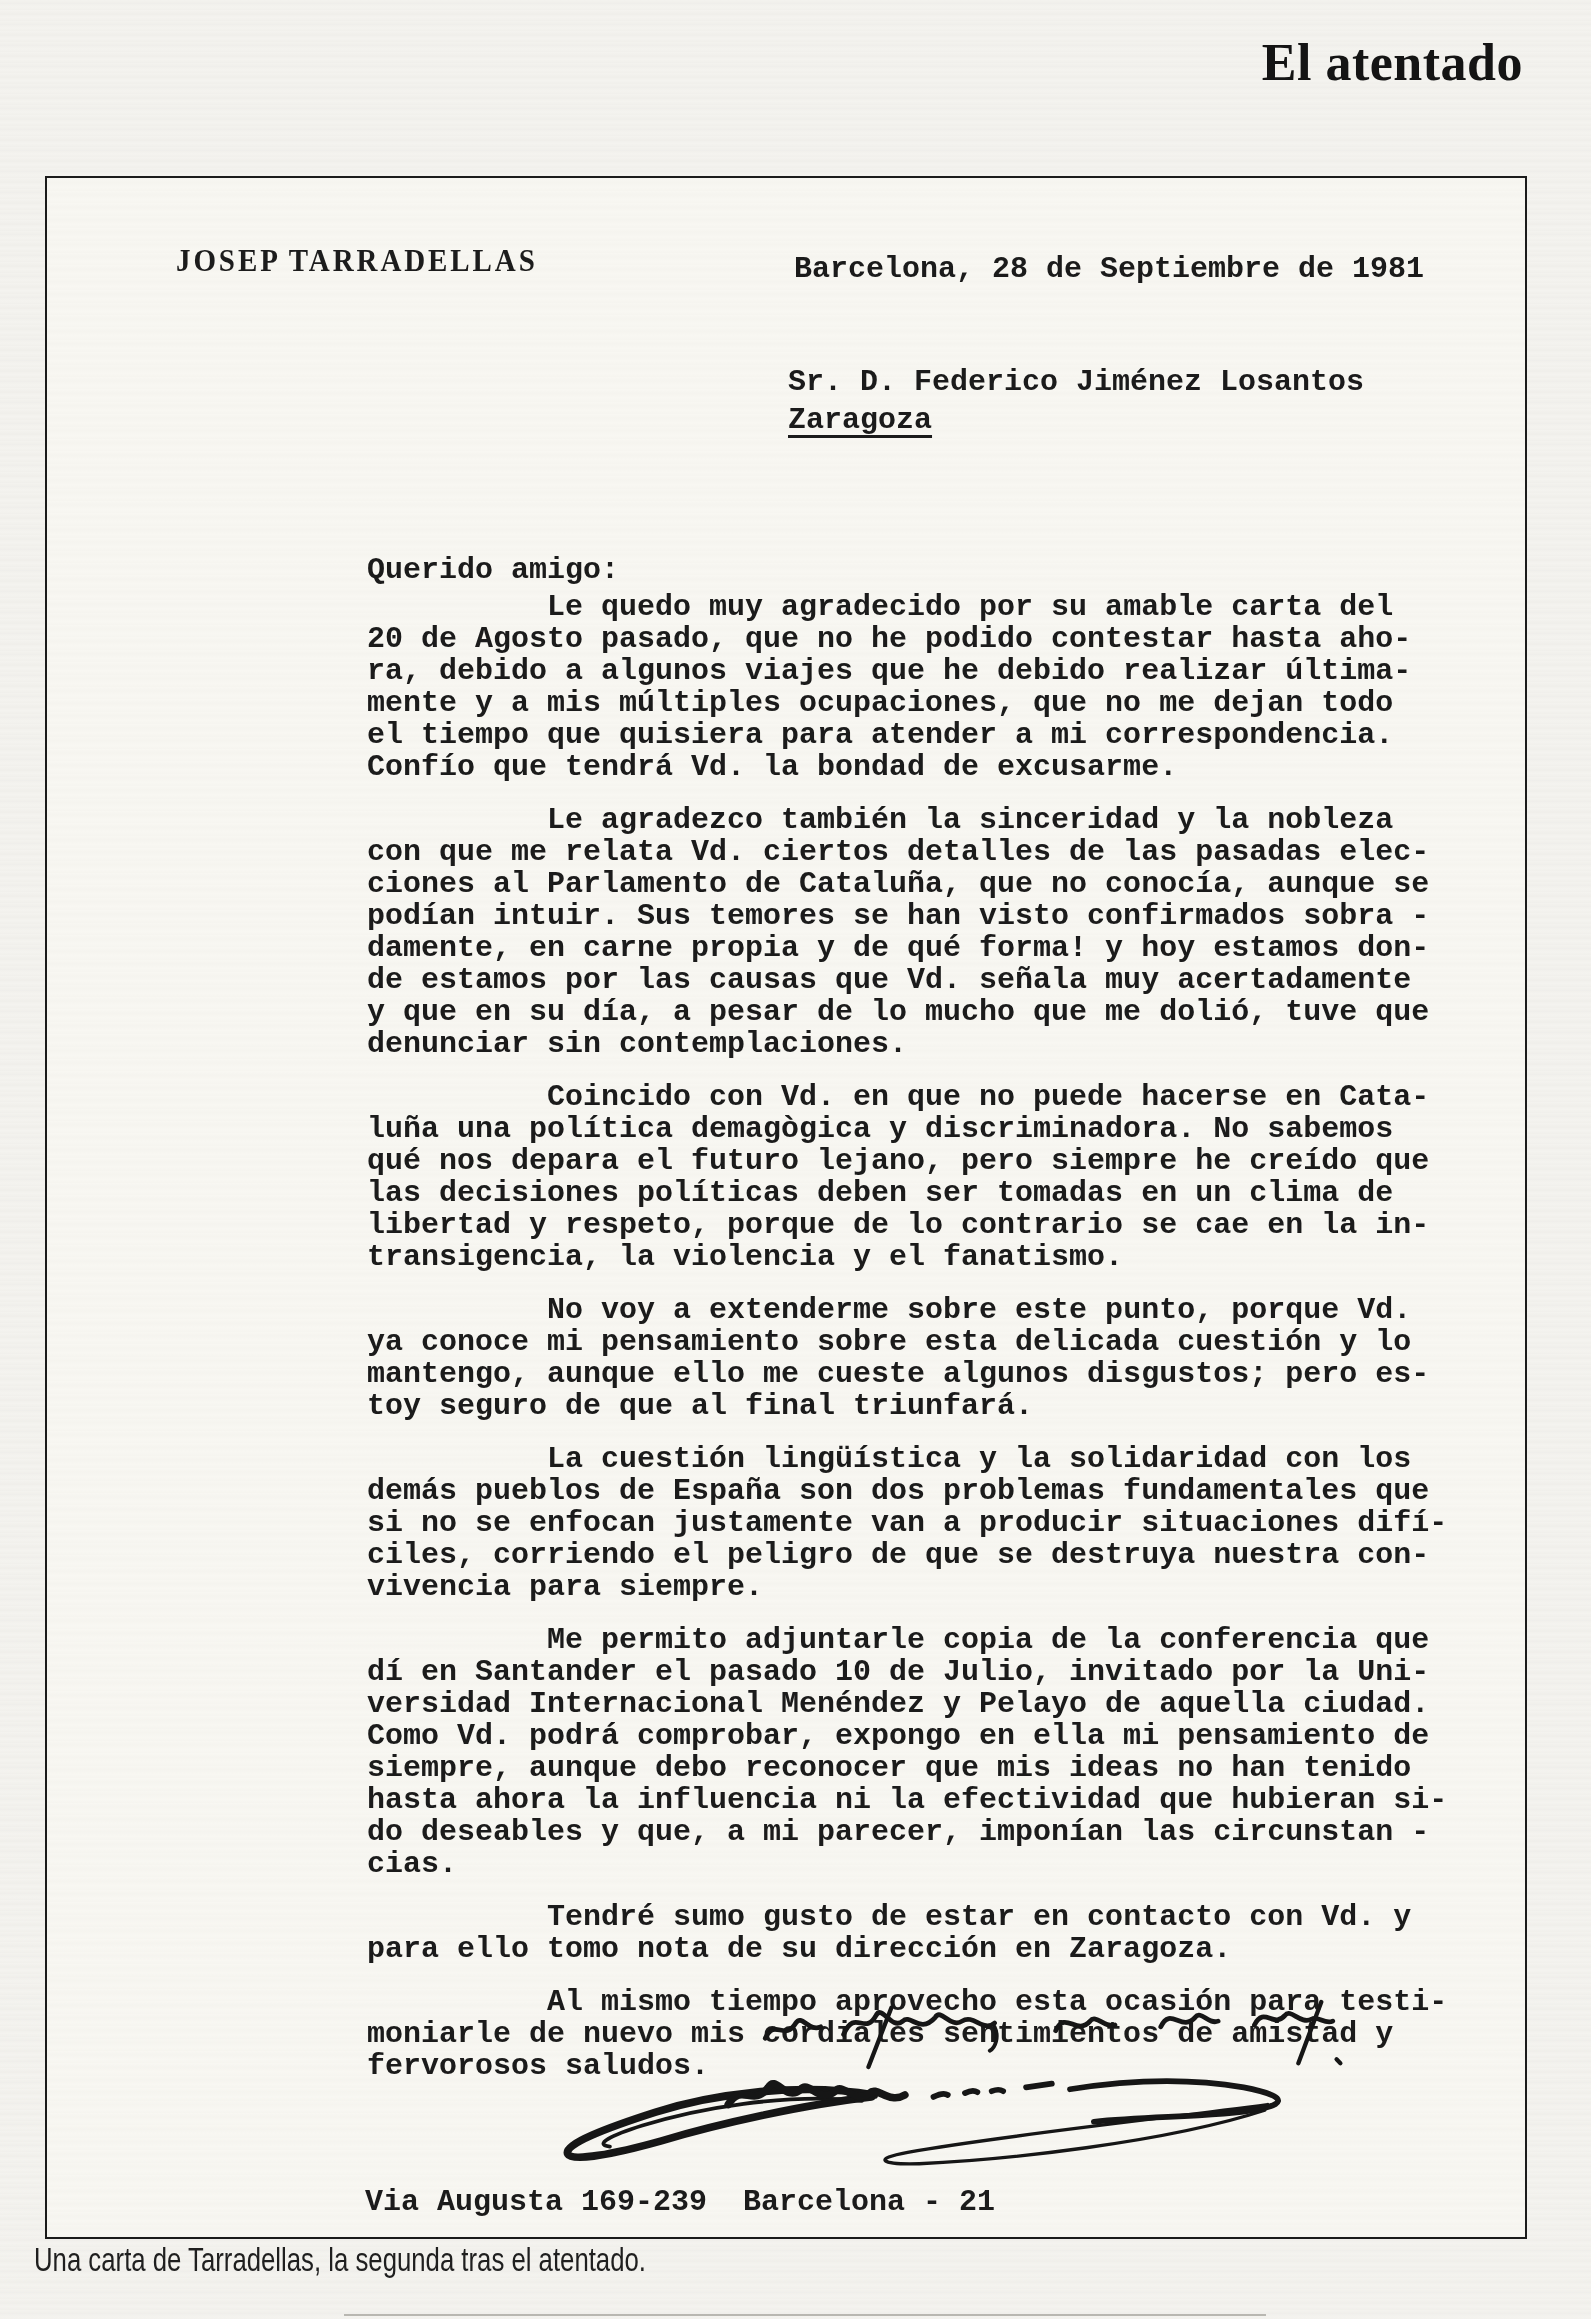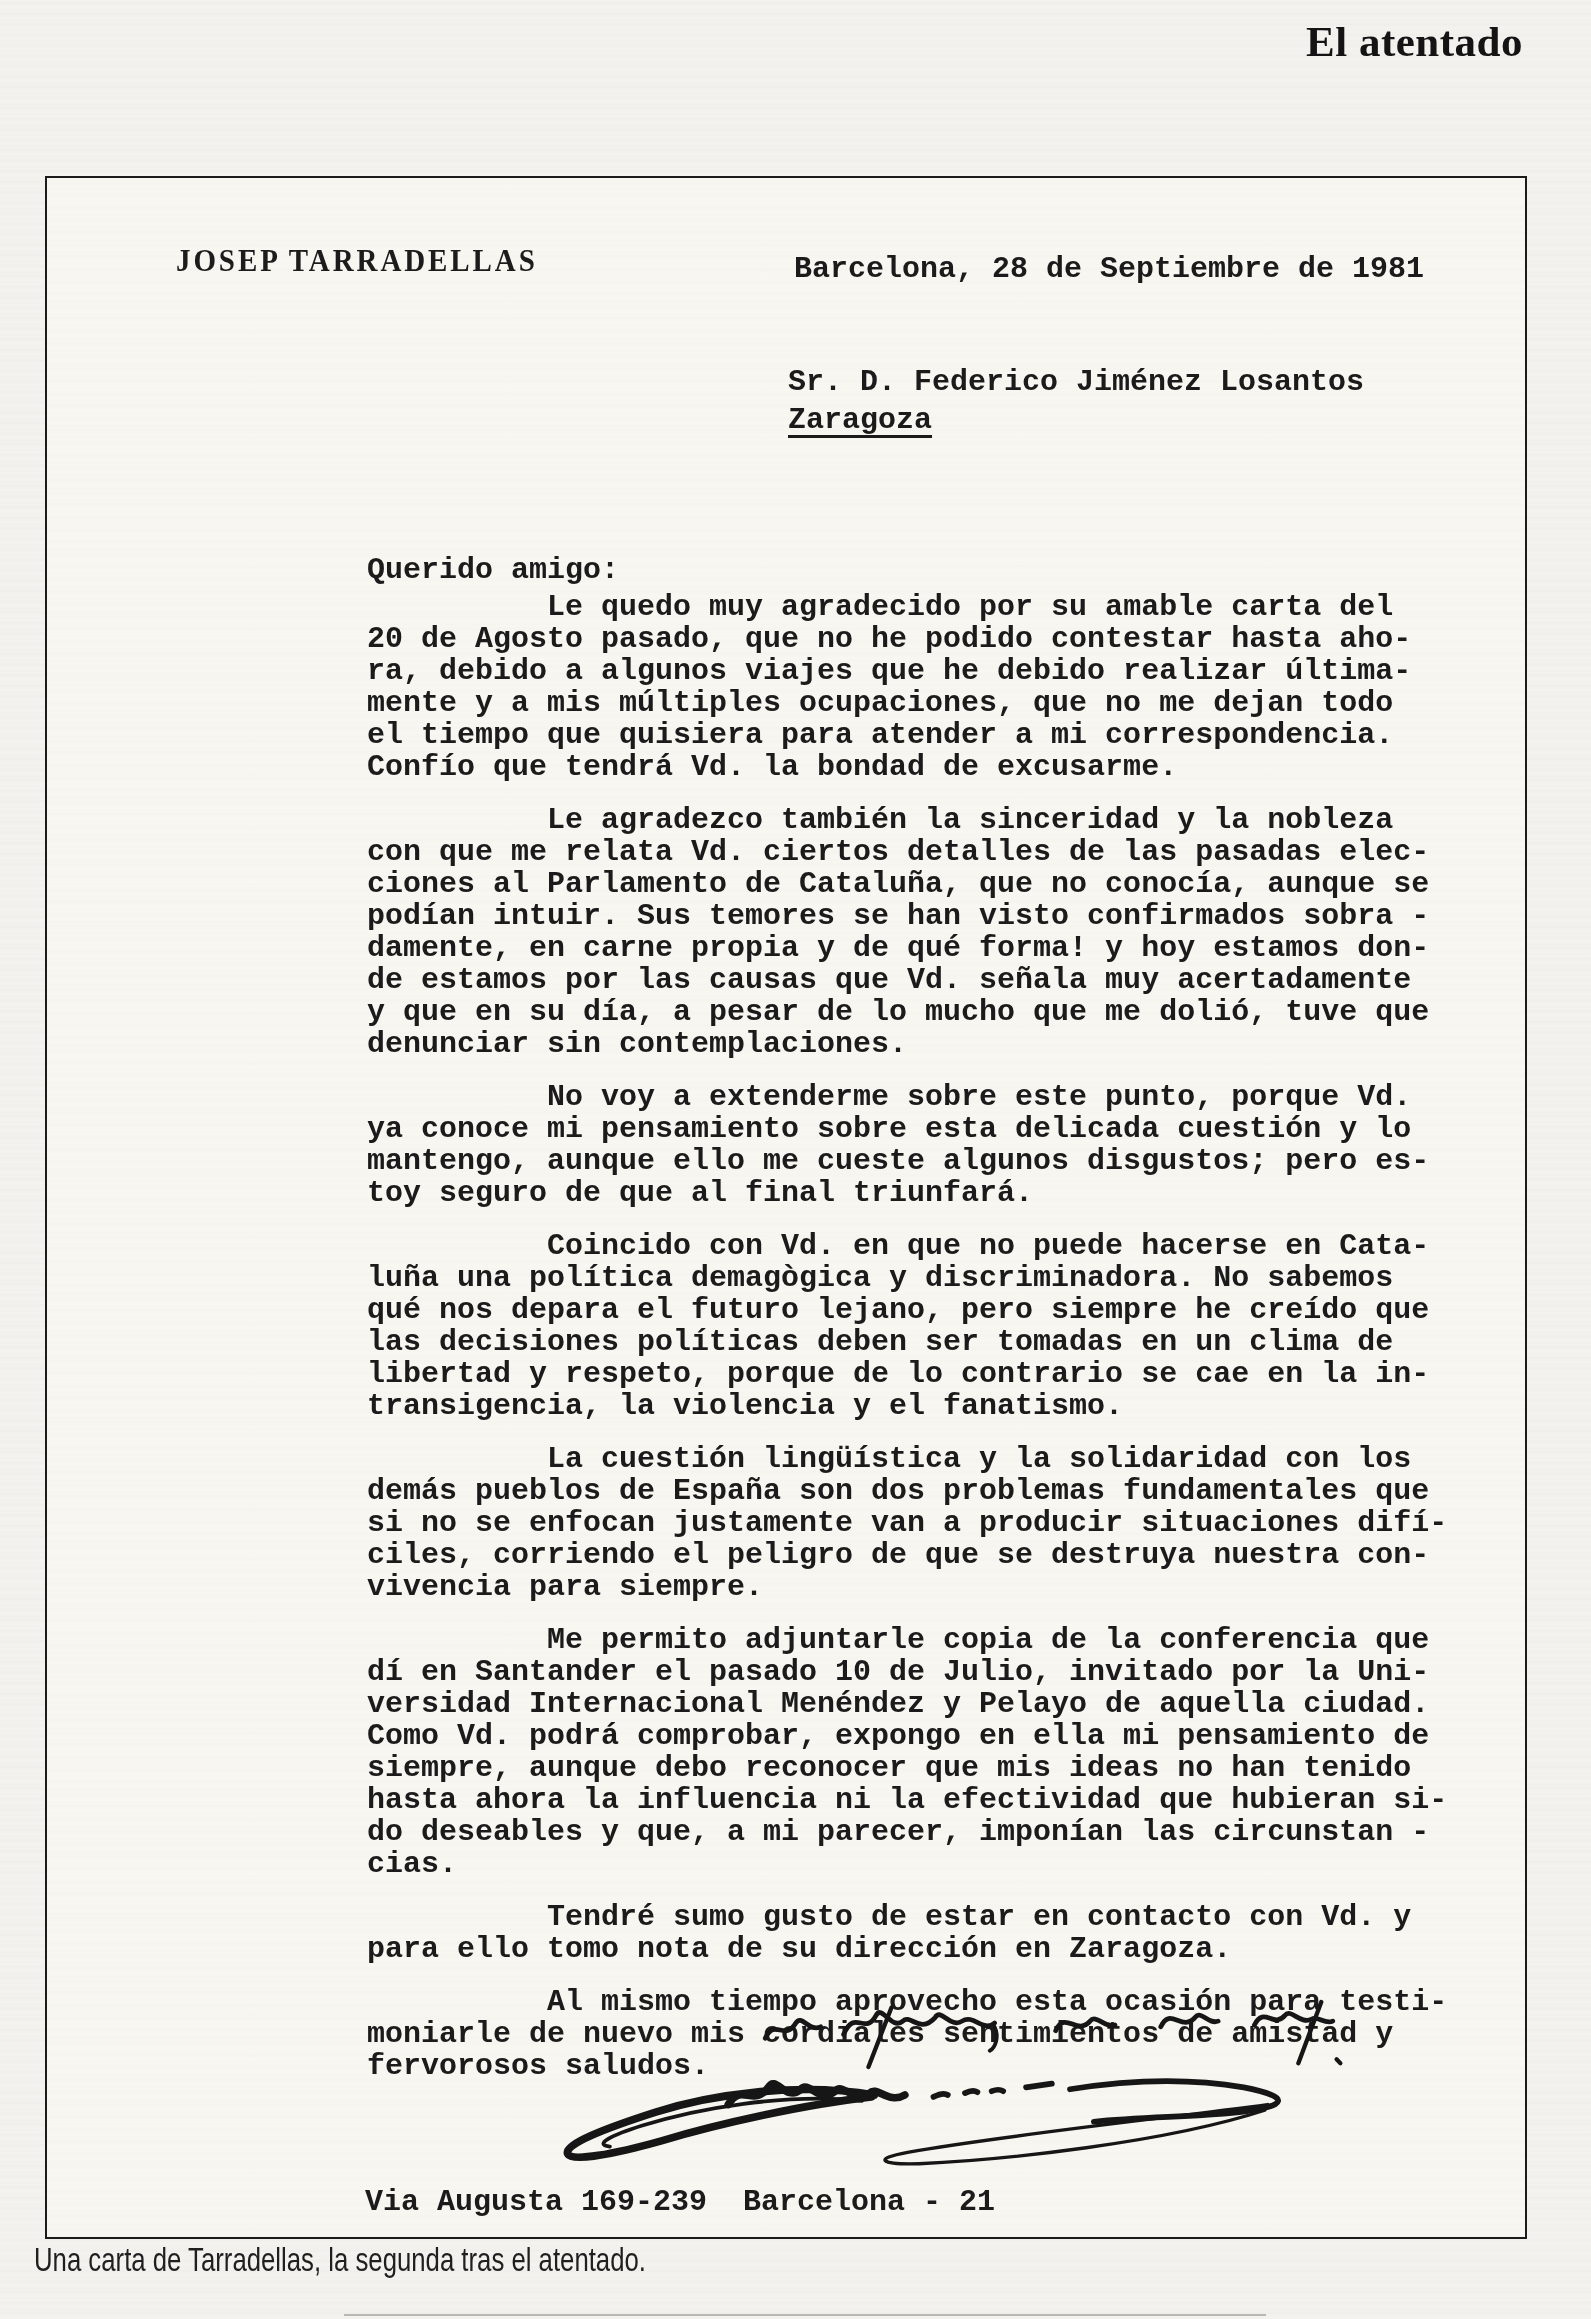--- a/index.html
+++ b/index.html
@@ -12,25 +12,25 @@
     position: relative;
     background:
       repeating-linear-gradient(0deg, rgba(120,115,105,0.025) 0px, rgba(120,115,105,0.0) 2.9px, rgba(120,115,105,0.03) 6.7px, rgba(120,115,105,0.0) 10.5px),
       #f4f3ef;
     font-family: "Liberation Sans", sans-serif;
     overflow: hidden;
   }
 
   .page-header {
     position: absolute;
-    top: 17px;
+    top: 33px;
     right: 69px;
     font-family: "Liberation Serif", serif;
     font-weight: 700;
-    font-size: 43px;
+    font-size: 52px;
     color: #141414;
     letter-spacing: 0.5px;
   }
 
   .letter-box {
     position: absolute;
     left: 45px;
     top: 148px;
     width: 1482px;
     height: 2063px;
@@ -179,30 +179,30 @@
 el tiempo que quisiera para atender a mi correspondencia.
 Confío que tendrá Vd. la bondad de excusarme.</p>
     <p>          Le agradezco también la sinceridad y la nobleza
 con que me relata Vd. ciertos detalles de las pasadas elec-
 ciones al Parlamento de Cataluña, que no conocía, aunque se
 podían intuir. Sus temores se han visto confirmados sobra -
 damente, en carne propia y de qué forma! y hoy estamos don-
 de estamos por las causas que Vd. señala muy acertadamente
 y que en su día, a pesar de lo mucho que me dolió, tuve que
 denunciar sin contemplaciones.</p>
-    <p>          No voy a extenderme sobre este punto, porque Vd.
-ya conoce mi pensamiento sobre esta delicada cuestión y lo
-mantengo, aunque ello me cueste algunos disgustos; pero es-
-toy seguro de que al final triunfará.</p>
     <p>          Coincido con Vd. en que no puede hacerse en Cata-
 luña una política demagògica y discriminadora. No sabemos
 qué nos depara el futuro lejano, pero siempre he creído que
 las decisiones políticas deben ser tomadas en un clima de
 libertad y respeto, porque de lo contrario se cae en la in-
 transigencia, la violencia y el fanatismo.</p>
+    <p>          No voy a extenderme sobre este punto, porque Vd.
+ya conoce mi pensamiento sobre esta delicada cuestión y lo
+mantengo, aunque ello me cueste algunos disgustos; pero es-
+toy seguro de que al final triunfará.</p>
     <p>          La cuestión lingüística y la solidaridad con los
 demás pueblos de España son dos problemas fundamentales que
 si no se enfocan justamente van a producir situaciones difí-
 ciles, corriendo el peligro de que se destruya nuestra con-
 vivencia para siempre.</p>
     <p>          Me permito adjuntarle copia de la conferencia que
 dí en Santander el pasado 10 de Julio, invitado por la Uni-
 versidad Internacional Menéndez y Pelayo de aquella ciudad.
 Como Vd. podrá comprobar, expongo en ella mi pensamiento de
 siempre, aunque debo reconocer que mis ideas no han tenido

